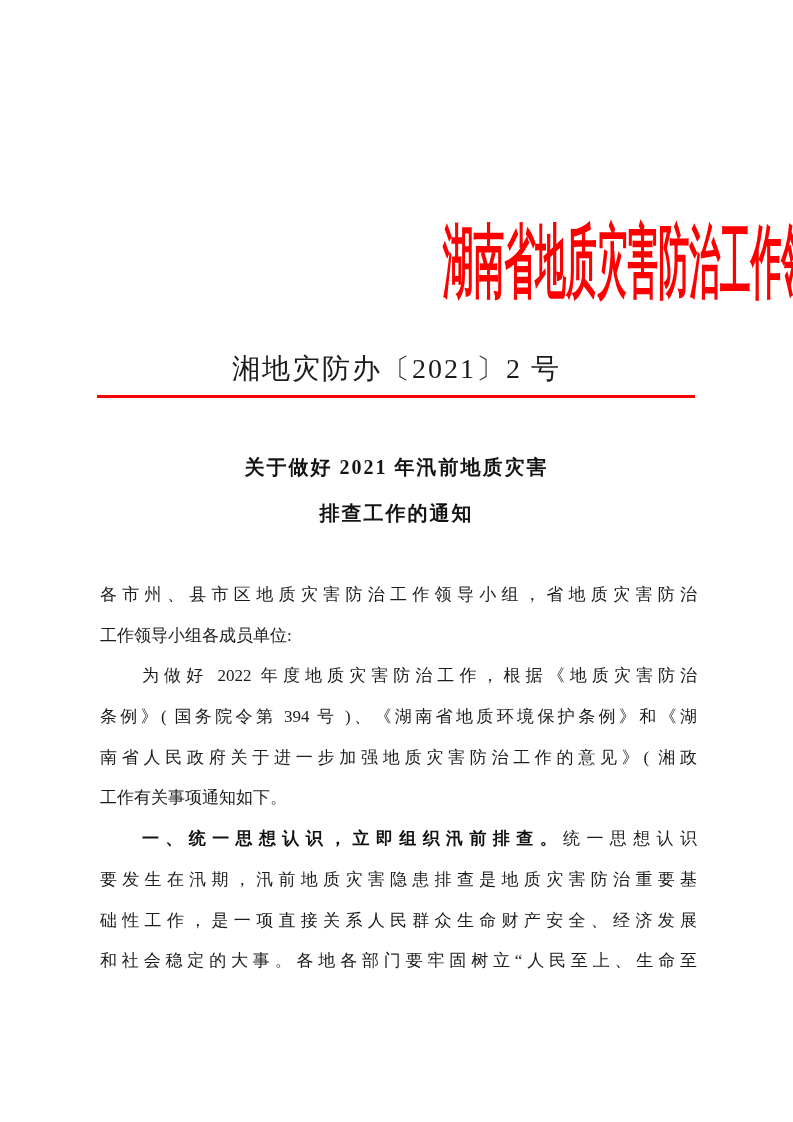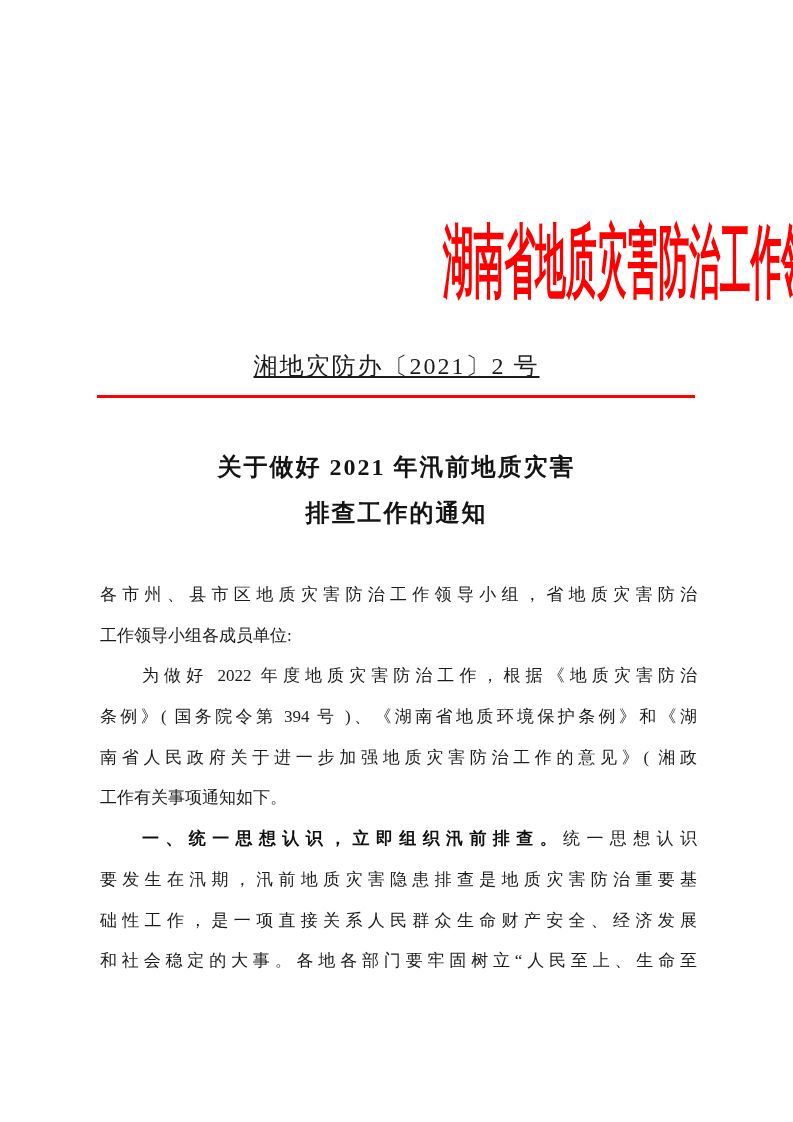--- a/index.html
+++ b/index.html
@@ -29,40 +29,39 @@
     transform: scaleX(0.385);
     transform-origin: 50% 50%;
     letter-spacing: 0;
   }
   .doc-number {
     position: absolute;
     top: 350px;
     left: 0;
     width: 100%;
     text-align: center;
-    font-size: 24px;
+    font-size: 28px;
     letter-spacing: 2px;
     color: #1c1c1c;
-    text-decoration: underline;
   }
   .divider {
     position: absolute;
     top: 395px;
     left: 97px;
     width: 598px;
     height: 3px;
   }
   .title-block {
     position: absolute;
     top: 444px;
     left: 0;
     width: 100%;
     text-align: center;
     font-weight: bold;
-    font-size: 24px;
+    font-size: 20px;
     line-height: 46px;
     letter-spacing: 2px;
     color: #141414;
   }
   .body-text {
     position: absolute;
     top: 575px;
     left: 100px;
     width: 597px;
     font-size: 17px;

